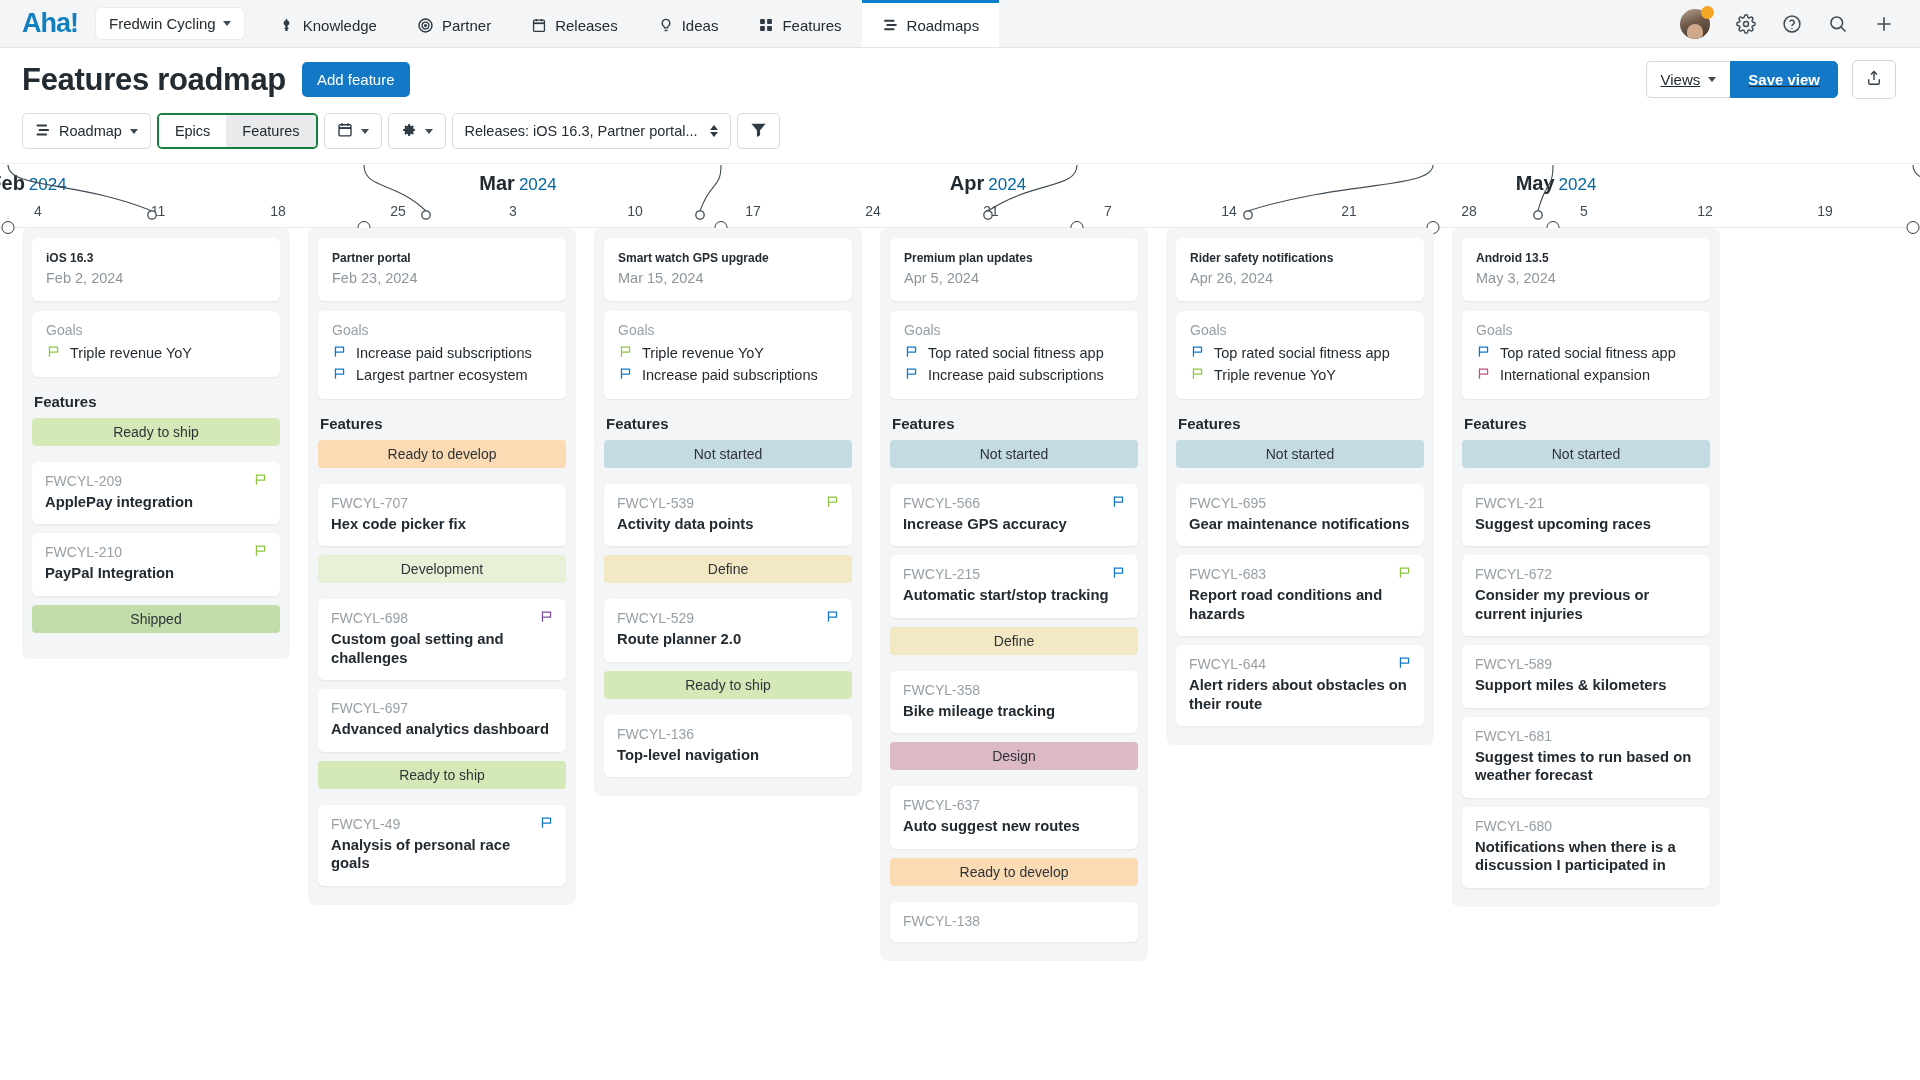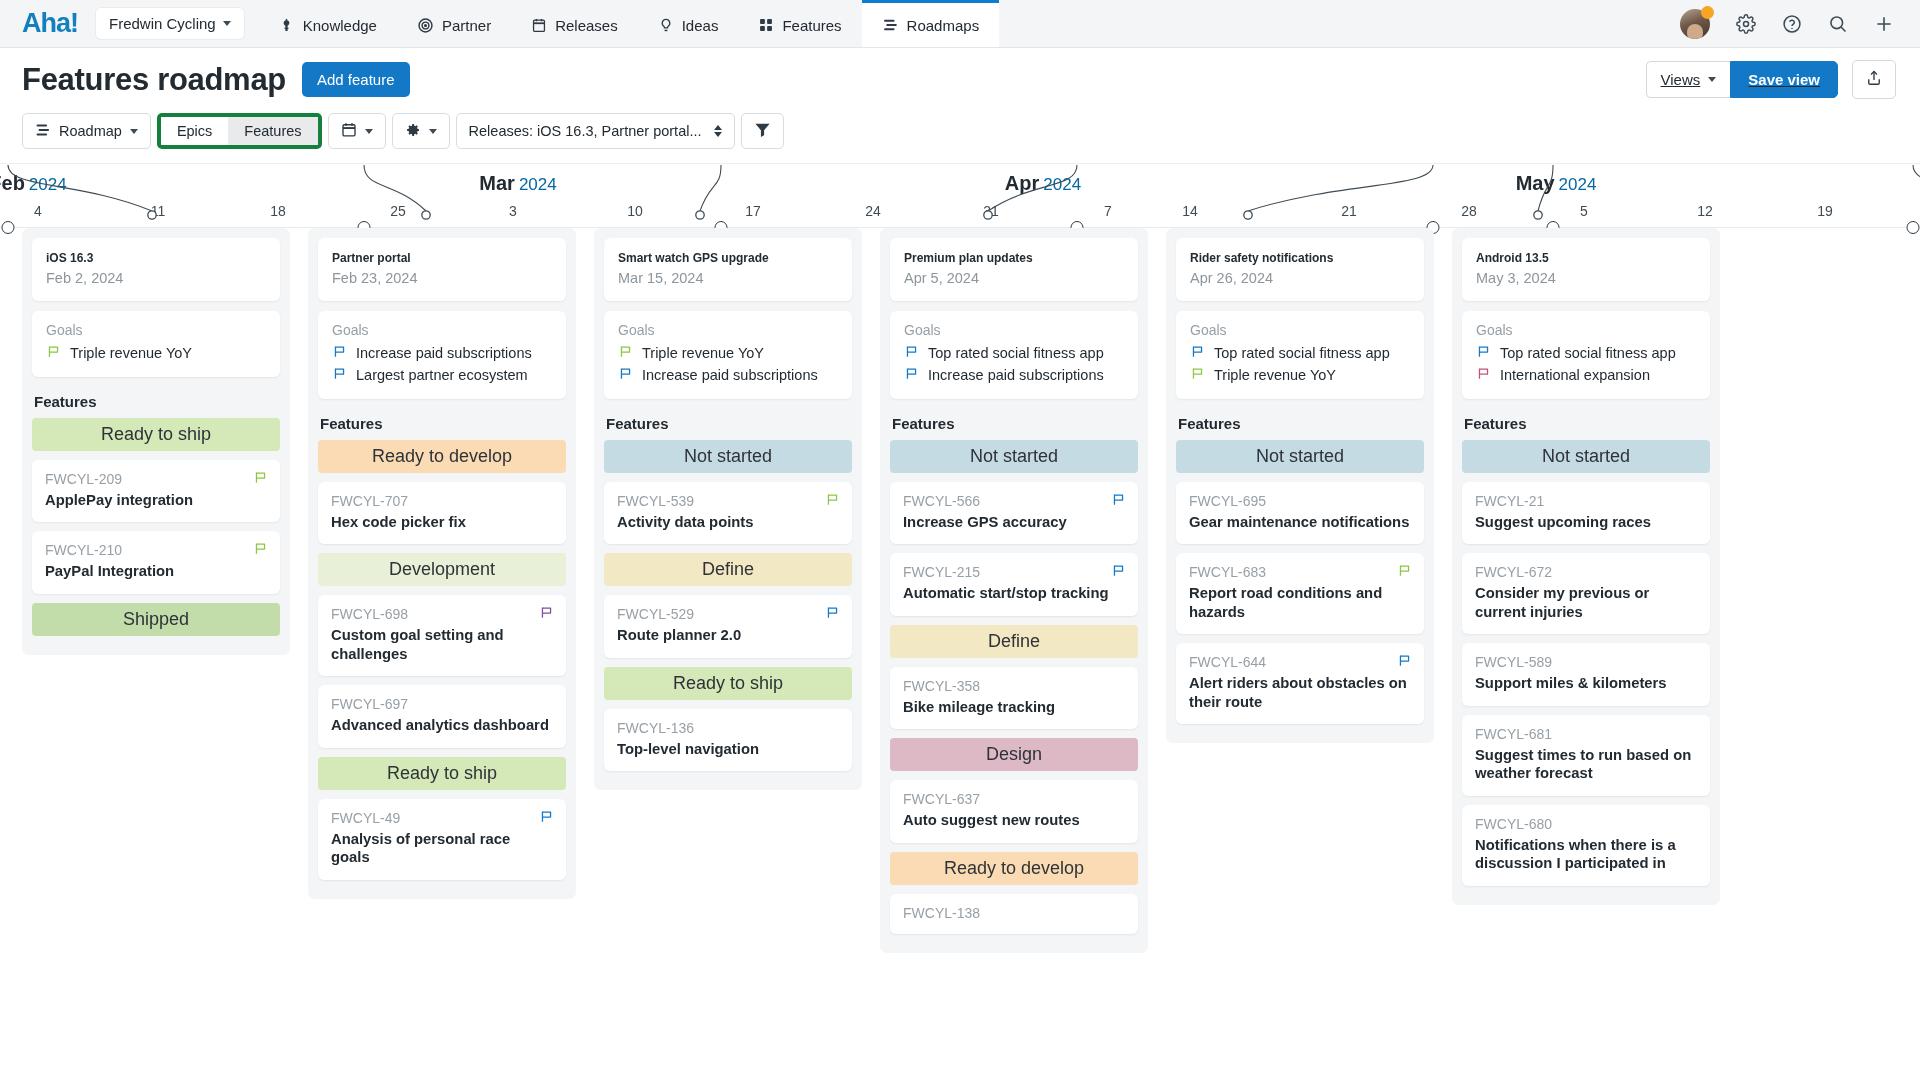--- a/index.html
+++ b/index.html
@@ -110,21 +110,21 @@
     display: flex; align-items: center; gap: 6px;
     padding: 8px 22px 14px 22px;
     background: #fff;
   }
   .tb-btn {
     background: #fff; border: 1px solid #d8dcdf; border-radius: 5px;
     font-size: 14.5px; font-family: inherit; color: #232b32;
     padding: 8px 12px; display: flex; align-items: center; gap: 8px; cursor: pointer;
     height: 36px;
   }
-  .seg { display: flex; border: 4px solid #15803d; border-radius: 5px; overflow: hidden; height: 36px; }
+  .seg { display: flex; border: 2px solid #15803d; border-radius: 5px; overflow: hidden; height: 36px; }
   .seg-item {
     padding: 0 16px; font-size: 14.5px; background: #fff; color: #232b32;
     display: flex; align-items: center; cursor: pointer;
   }
   .seg-item.active { background: #e8eaec; }
   .tb-select {
     background: #fff; border: 1px solid #d8dcdf; border-radius: 5px;
     font-size: 14.5px; color: #232b32; height: 36px;
     padding: 0 12px; display: flex; align-items: center; gap: 12px; cursor: pointer;
     min-width: 246px; justify-content: space-between;
@@ -181,22 +181,22 @@
   .goals-card {
     background: #fff; border-radius: 6px; padding: 11px 14px 13px 14px;
     margin-top: 10px; box-shadow: 0 1px 2px rgba(16,24,32,0.07);
   }
   .goals-title { font-size: 14px; color: #98a0a7; margin-bottom: 4px; }
   .goal-row { display: flex; align-items: center; gap: 9px; font-size: 14.5px; color: #232b32; padding: 2px 0; }
   .goal-row .gtext { white-space: nowrap; }
   .features-label { font-size: 15px; font-weight: bold; color: #232b32; margin: 16px 0 8px 2px; }
   .status-bar {
     border-radius: 4px; text-align: center;
-    font-size: 18px; color: #2f3338;
-    padding: 6px 0; margin-bottom: 9px;
+    font-size: 14px; color: #2f3338;
+    padding: 6px 0; margin-bottom: 16px;
   }
   .feat-card {
     background: #fff; border-radius: 6px;
     padding: 11px 13px 13px 13px; margin-bottom: 9px;
     box-shadow: 0 1px 2px rgba(16,24,32,0.07);
     position: relative;
   }
   .feat-id { font-size: 14px; color: #98a0a7; }
   .feat-name { font-size: 14.8px; font-weight: bold; color: #232b32; margin-top: 4px; line-height: 1.25; }
   .feat-name.withicon { display: flex; align-items: center; gap: 7px; }
@@ -377,35 +377,35 @@
           <path d="M1.5 2.2h17l-6.6 7.6v6L8.1 18V9.8z"></path>
         </svg>
     </span>
   </button>
 </div>
 
 <div class="timeline">
   <div class="months" id="months">
       <div class="month-label" style="left: 28px;"><b>Feb</b><span>2024</span></div>
       <div class="month-label" style="left: 518px;"><b>Mar</b><span>2024</span></div>
-      <div class="month-label" style="left: 1043px;"><b>Apr</b><span>2024</span></div>
+      <div class="month-label" style="left: 988px;"><b>Apr</b><span>2024</span></div>
       <div class="month-label" style="left: 1556px;"><b>May</b><span>2024</span></div>
     </div>
   <div class="ticks" id="ticks">
       <div class="tick-label" style="left: 38px;">4</div>
       <div class="tick-label" style="left: 158px;">11</div>
       <div class="tick-label" style="left: 278px;">18</div>
       <div class="tick-label" style="left: 398px;">25</div>
       <div class="tick-label" style="left: 513px;">3</div>
       <div class="tick-label" style="left: 635px;">10</div>
       <div class="tick-label" style="left: 753px;">17</div>
       <div class="tick-label" style="left: 873px;">24</div>
       <div class="tick-label" style="left: 991px;">31</div>
       <div class="tick-label" style="left: 1108px;">7</div>
-      <div class="tick-label" style="left: 1190px;">14</div>
+      <div class="tick-label" style="left: 1229px;">14</div>
       <div class="tick-label" style="left: 1349px;">21</div>
       <div class="tick-label" style="left: 1469px;">28</div>
       <div class="tick-label" style="left: 1584px;">5</div>
       <div class="tick-label" style="left: 1705px;">12</div>
       <div class="tick-label" style="left: 1825px;">19</div>
     </div>
   <div class="axisline" id="axis">
       <div class="milestone" style="left: 8px;"></div>
       <div class="milestone" style="left: 364px;"></div>
       <div class="milestone" style="left: 721px;"></div>

